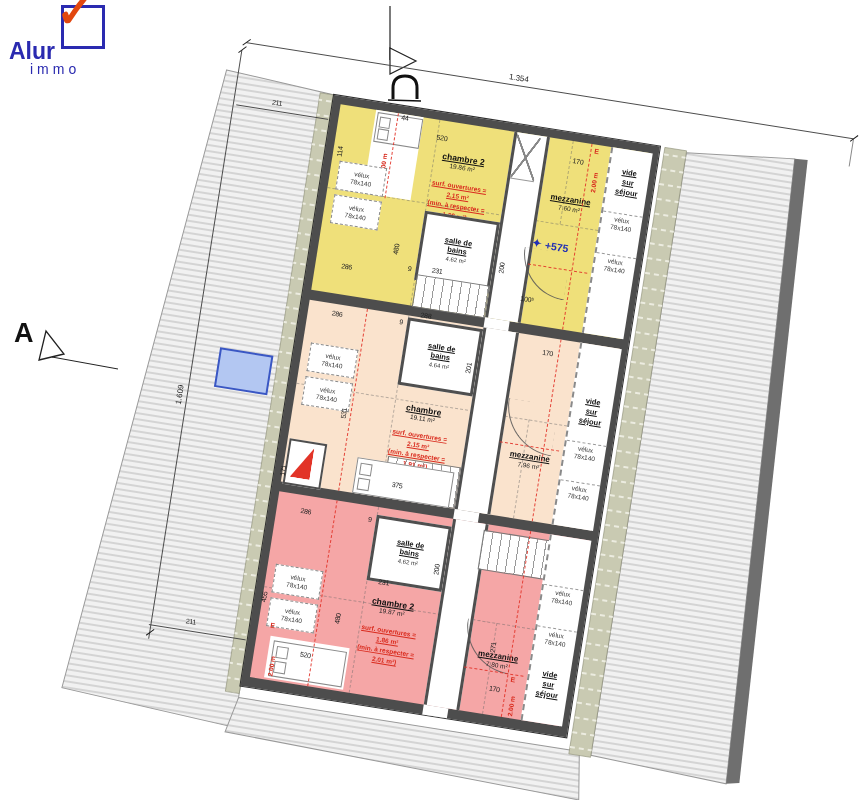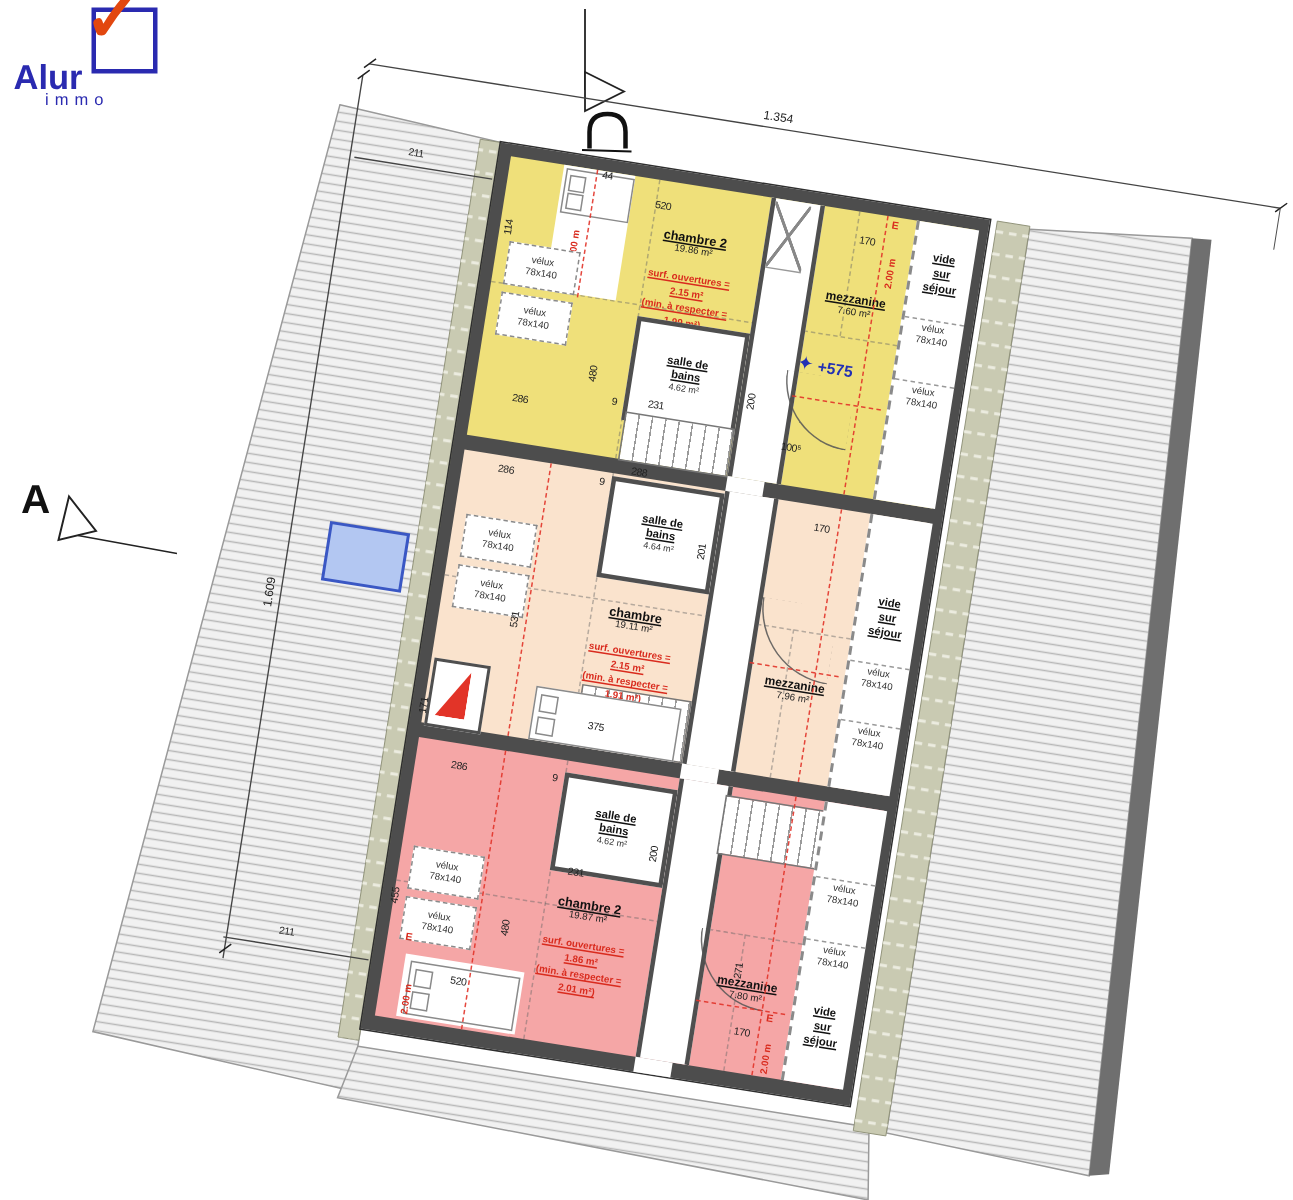--- a/index.html
+++ b/index.html
@@ -3,21 +3,21 @@
 <meta charset="utf-8">
 <style>
   html,body{margin:0;padding:0;background:#fff;font-family:"Liberation Sans",sans-serif;}
   .canvas{position:relative;width:862px;height:800px;background:#fff;overflow:hidden;}
   .abs{position:absolute;}
   
   .logo{position:absolute;left:6px;top:2px;width:120px;height:80px;}
   .logo-box{position:absolute;left:55px;top:3px;width:38px;height:38px;border:3px solid #2a2ab0;background:#fff;}
   .logo-check{position:absolute;left:50px;top:-14px;font-size:46px;font-weight:bold;color:#e2470f;line-height:1;}
   .logo-name{position:absolute;left:3px;top:36px;font-size:23px;font-weight:bold;color:#2a2ab0;}
-  .logo-sub{position:absolute;left:24px;top:59px;font-size:11px;color:#2a2ab0;letter-spacing:4px;}
+  .logo-sub{position:absolute;left:24px;top:59px;font-size:14px;color:#2a2ab0;letter-spacing:4px;}
   
   .plan{position:absolute;left:334px;top:95px;width:0;height:0;transform:rotate(9deg);transform-origin:0 0;}
   .building{position:absolute;left:0;top:0;width:330px;height:598px;background:#4d4d4d;outline:1px solid #2f2f2f;}
   .unit{position:absolute;left:8px;width:314px;}
   .u0{background:#efe07a;}
   .u1{background:#fae3cd;}
   .u2{background:#f5a6a6;}
   .wallgap{position:absolute;background:#fff;}
   
   .bath{position:absolute;background:#fff;border:3px solid #4f4f4f;display:flex;flex-direction:column;align-items:center;justify-content:center;text-align:center;line-height:1.15;}

